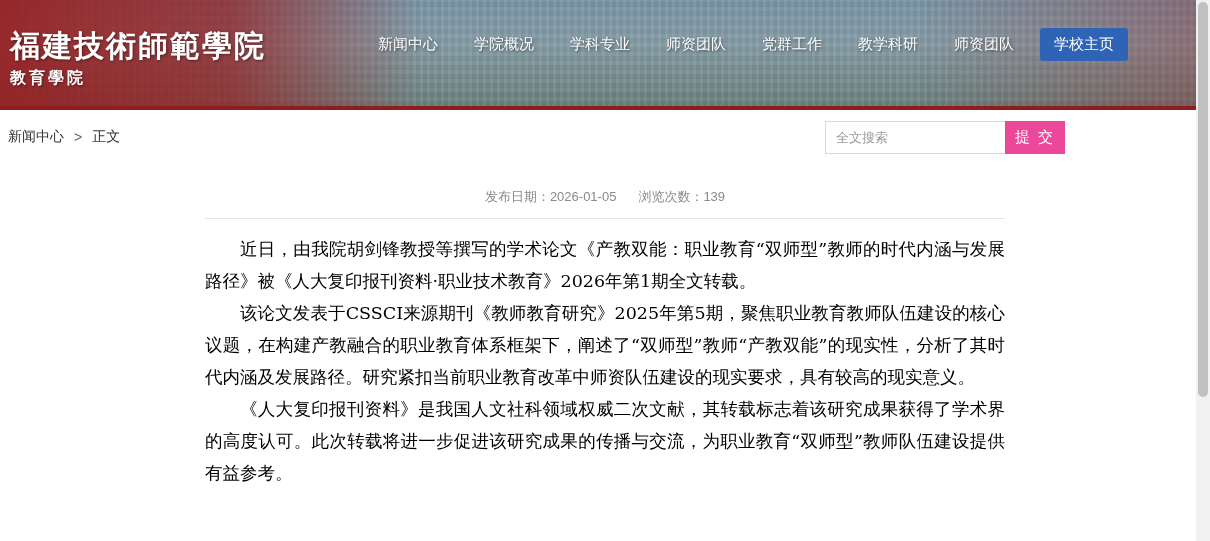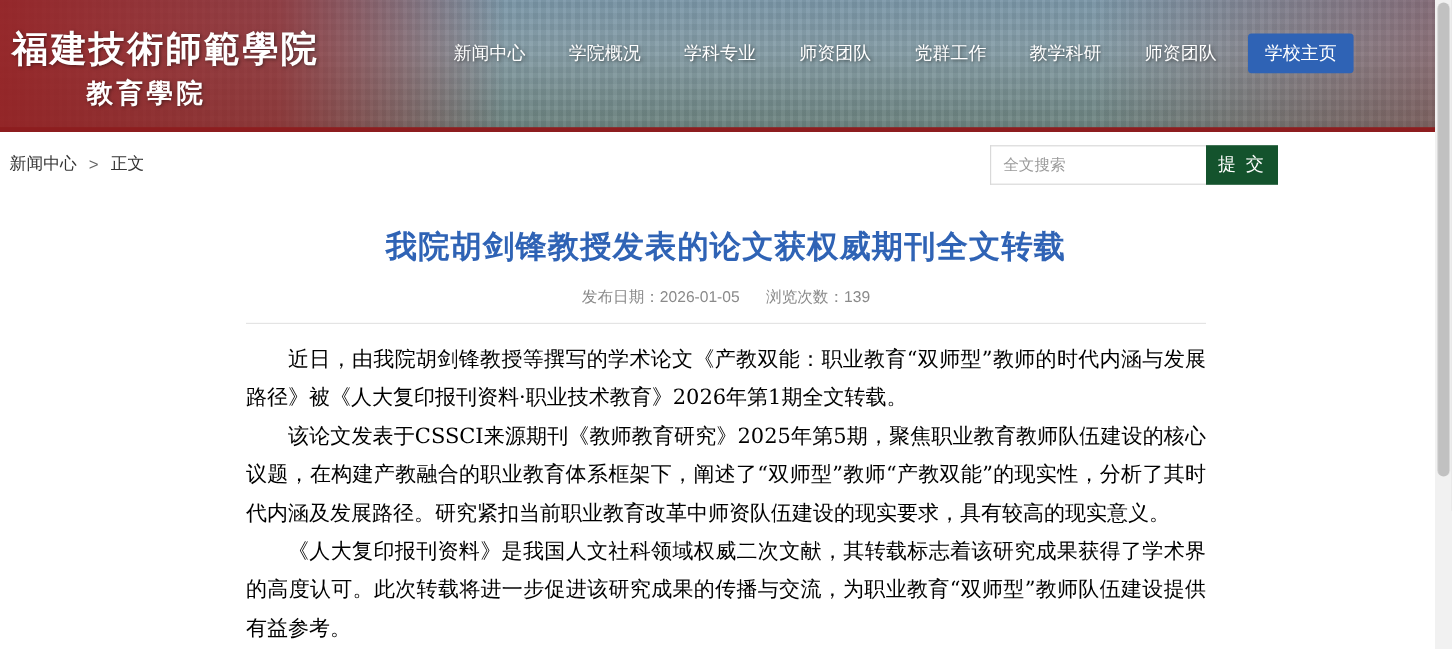--- a/index.html
+++ b/index.html
@@ -80,26 +80,25 @@
     font-family: "DejaVu Serif", serif;
     font-size: 30px;
     font-weight: bold;
     letter-spacing: 2px;
     text-shadow: 1px 1px 3px rgba(0,0,0,0.45);
     line-height: 1.15;
     white-space: nowrap;
   }
   .school-name-sub {
     font-family: Liberation Sans, sans-serif;
-    font-size: 22px;
+    font-size: 16px;
     font-weight: bold;
     letter-spacing: 3px;
     text-shadow: 1px 1px 3px rgba(0,0,0,0.45);
     margin-top: 4px;
-    margin-left: 62px;
     white-space: nowrap;
   }
 
   .nav {
     position:absolute; left:360px; top:28px;
     display:flex; align-items:center; gap:0px;
   }
   .nav-item {
     color:#ffffff;
     font-size:15px;
@@ -133,21 +132,21 @@
     padding: 0 10px;
     font-size: 13px;
     color:#666;
     outline:none;
     background:#fff;
     font-family:"Liberation Sans", sans-serif;
   }
   .search-input::placeholder { color:#9a9a9a; }
   .search-btn {
     width: 60px; height: 33px;
-    background:#14532d;
+    background:#ec4899;
     color:#ffffff;
     border:none;
     font-size:15px;
     letter-spacing:2px;
     cursor:pointer;
     font-family:"Liberation Sans", sans-serif;
   }
 
   
   .breadcrumb {
@@ -246,21 +245,20 @@
   </div>
   <div class="breadcrumb">
     <a>新闻中心</a>
     <span class="sep">&gt;</span>
     <a>正文</a>
   </div>
 </div>
 
 <div class="content">
   <div class="article">
-    <h1 class="article-title">我院胡剑锋教授发表的论文获权威期刊全文转载</h1>
     <div class="article-meta">
       <span>
         <span>发布日期：</span><span>2026-01-05</span>
       </span>
       <span>
         <span>浏览次数：</span><span>139</span>
       </span>
     </div>
     <div class="article-body">
       <p>近日，由我院胡剑锋教授等撰写的学术论文《产教双能：职业教育“双师型”教师的时代内涵与发展路径》被《人大复印报刊资料·职业技术教育》2026年第1期全文转载。</p>

